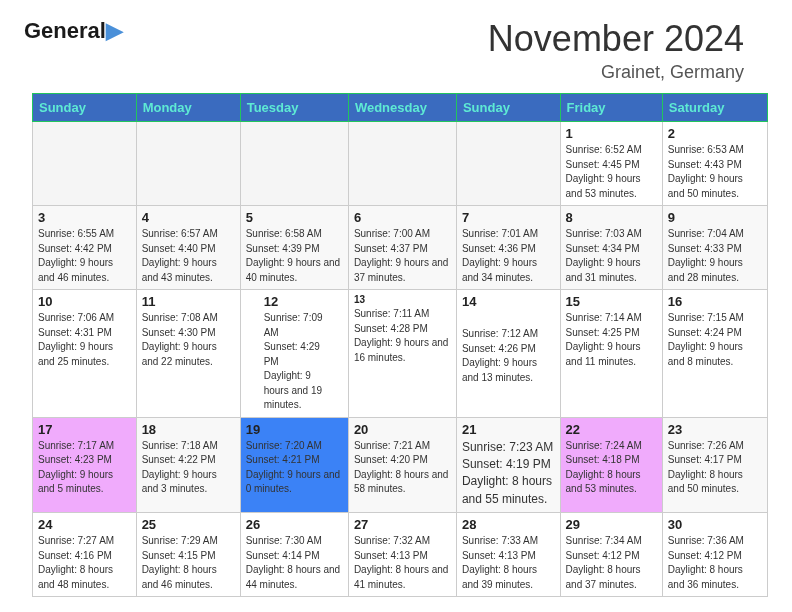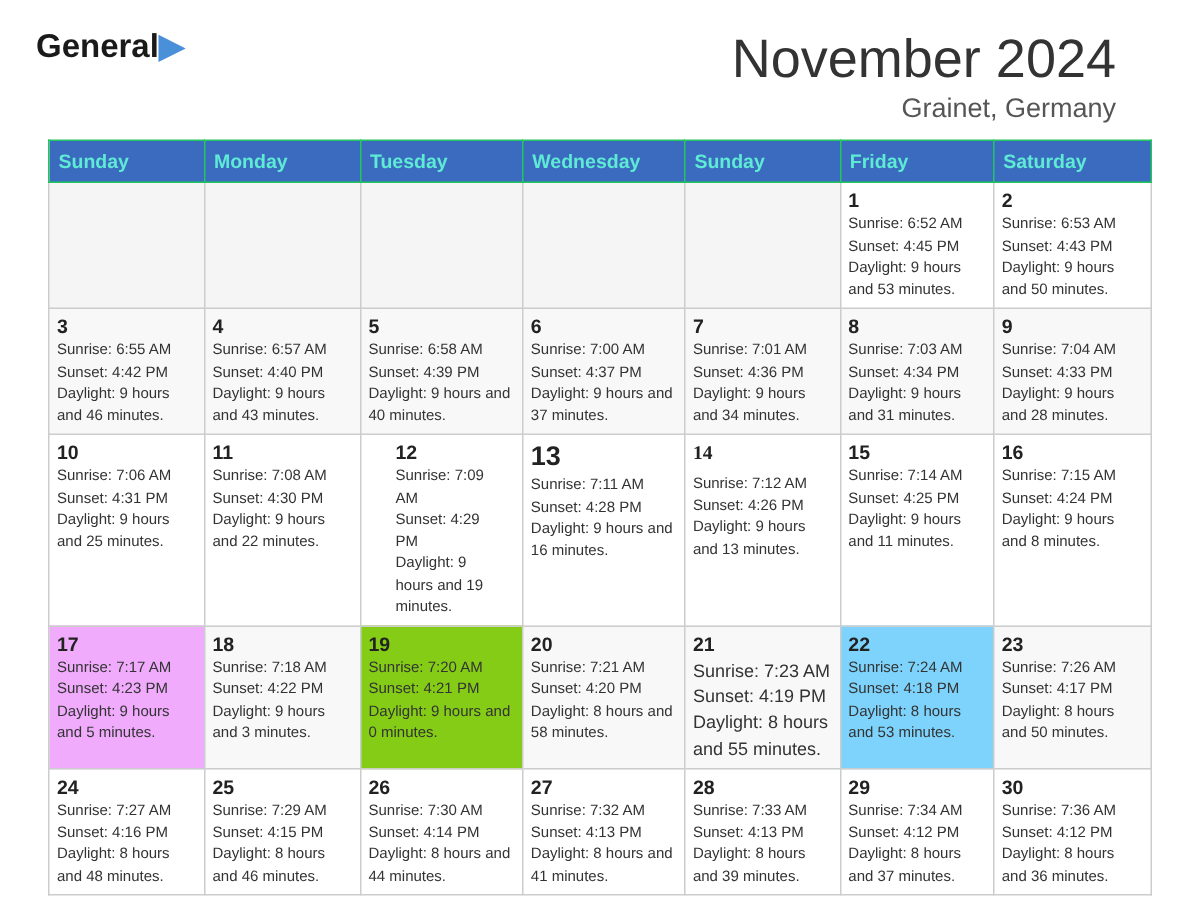--- a/index.html
+++ b/index.html
@@ -126,27 +126,27 @@
 Sunset: 4:30 PM
 Daylight: 9 hours and 22 minutes.</div>
             </td>
             <td style="vertical-align: top; padding: 4px 23px; border: 1px solid rgb(204, 204, 204); min-height: 78px; height: 78px; width: 113px;">
               <div style="font-size: 13px; font-weight: bold; color: rgb(34, 34, 34); margin-bottom: 2px;">12</div>
               <div style="font-size: 10px; color: rgb(51, 51, 51); line-height: 1.45; white-space: pre-line;">Sunrise: 7:09 AM
 Sunset: 4:29 PM
 Daylight: 9 hours and 19 minutes.</div>
             </td>
             <td style="vertical-align: top; padding: 4px 5px; border: 1px solid rgb(204, 204, 204); min-height: 78px; height: 78px; width: 113px;">
-              <div style="font-size: 18px; font-weight: bold; color: rgb(34, 34, 34); margin-bottom: 2px;">13</div>
+              <div style="font-size: 10px; font-weight: bold; color: rgb(34, 34, 34); margin-bottom: 2px;">13</div>
               <div style="font-size: 10px; color: rgb(51, 51, 51); line-height: 1.45; white-space: pre-line;">Sunrise: 7:11 AM
 Sunset: 4:28 PM
 Daylight: 9 hours and 16 minutes.</div>
             </td>
             <td style="vertical-align: top; padding: 4px 5px; border: 1px solid rgb(204, 204, 204); min-height: 78px; height: 78px; width: 113px;">
-              <div style="font-size: 13px; font-weight: bold; color: rgb(34, 34, 34); margin-bottom: 6px; font-family: Liberation Serif, serif;">14</div>
+              <div style="font-size: 13px; font-weight: bold; color: rgb(34, 34, 34); margin-bottom: 18px;">14</div>
               <div style="font-size: 10px; color: rgb(51, 51, 51); line-height: 1.45; white-space: pre-line;">Sunrise: 7:12 AM
 Sunset: 4:26 PM
 Daylight: 9 hours and 13 minutes.</div>
             </td>
             <td style="vertical-align: top; padding: 4px 5px; border: 1px solid rgb(204, 204, 204); min-height: 78px; height: 78px; width: 113px;">
               <div style="font-size: 13px; font-weight: bold; color: rgb(34, 34, 34); margin-bottom: 2px;">15</div>
               <div style="font-size: 10px; color: rgb(51, 51, 51); line-height: 1.45; white-space: pre-line;">Sunrise: 7:14 AM
 Sunset: 4:25 PM
 Daylight: 9 hours and 11 minutes.</div>
             </td>
@@ -163,39 +163,39 @@
               <div style="font-size: 10px; color: rgb(51, 51, 51); line-height: 1.45; white-space: pre-line;">Sunrise: 7:17 AM
 Sunset: 4:23 PM
 Daylight: 9 hours and 5 minutes.</div>
             </td>
             <td style="background: rgb(248, 248, 248); vertical-align: top; padding: 4px 5px; border: 1px solid rgb(204, 204, 204); min-height: 78px; height: 78px; width: 113px;">
               <div style="font-size: 13px; font-weight: bold; color: rgb(34, 34, 34); margin-bottom: 2px;">18</div>
               <div style="font-size: 10px; color: rgb(51, 51, 51); line-height: 1.45; white-space: pre-line;">Sunrise: 7:18 AM
 Sunset: 4:22 PM
 Daylight: 9 hours and 3 minutes.</div>
             </td>
-            <td style="background: #84cc16; vertical-align: top; padding: 4px 5px; border: 1px solid rgb(204, 204, 204); min-height: 78px; height: 78px; width: 113px;">
+            <td style="background: #3b82f6; vertical-align: top; padding: 4px 5px; border: 1px solid rgb(204, 204, 204); min-height: 78px; height: 78px; width: 113px;">
               <div style="font-size: 13px; font-weight: bold; color: rgb(34, 34, 34); margin-bottom: 2px;">19</div>
               <div style="font-size: 10px; color: rgb(51, 51, 51); line-height: 1.45; white-space: pre-line;">Sunrise: 7:20 AM
 Sunset: 4:21 PM
 Daylight: 9 hours and 0 minutes.</div>
             </td>
             <td style="background: rgb(248, 248, 248); vertical-align: top; padding: 4px 5px; border: 1px solid rgb(204, 204, 204); min-height: 78px; height: 78px; width: 113px;">
               <div style="font-size: 13px; font-weight: bold; color: rgb(34, 34, 34); margin-bottom: 2px;">20</div>
               <div style="font-size: 10px; color: rgb(51, 51, 51); line-height: 1.45; white-space: pre-line;">Sunrise: 7:21 AM
 Sunset: 4:20 PM
 Daylight: 8 hours and 58 minutes.</div>
             </td>
             <td style="background: rgb(248, 248, 248); vertical-align: top; padding: 4px 5px; border: 1px solid rgb(204, 204, 204); min-height: 78px; height: 78px; width: 113px;">
               <div style="font-size: 13px; font-weight: bold; color: rgb(34, 34, 34); margin-bottom: 2px;">21</div>
               <div style="font-size: 12px; color: rgb(51, 51, 51); line-height: 1.45; white-space: pre-line;">Sunrise: 7:23 AM
 Sunset: 4:19 PM
 Daylight: 8 hours and 55 minutes.</div>
             </td>
-            <td style="background: #7dd3fc; vertical-align: top; padding: 4px 5px; border: 1px solid rgb(204, 204, 204); min-height: 78px; height: 78px; width: 113px;">
+            <td style="background: #f0abfc; vertical-align: top; padding: 4px 5px; border: 1px solid rgb(204, 204, 204); min-height: 78px; height: 78px; width: 113px;">
               <div style="font-size: 13px; font-weight: bold; color: rgb(34, 34, 34); margin-bottom: 2px;">22</div>
               <div style="font-size: 10px; color: rgb(51, 51, 51); line-height: 1.45; white-space: pre-line;">Sunrise: 7:24 AM
 Sunset: 4:18 PM
 Daylight: 8 hours and 53 minutes.</div>
             </td>
             <td style="background: rgb(248, 248, 248); vertical-align: top; padding: 4px 5px; border: 1px solid rgb(204, 204, 204); min-height: 78px; height: 78px; width: 113px;">
               <div style="font-size: 13px; font-weight: bold; color: rgb(34, 34, 34); margin-bottom: 2px;">23</div>
               <div style="font-size: 10px; color: rgb(51, 51, 51); line-height: 1.45; white-space: pre-line;">Sunrise: 7:26 AM
 Sunset: 4:17 PM
 Daylight: 8 hours and 50 minutes.</div>

